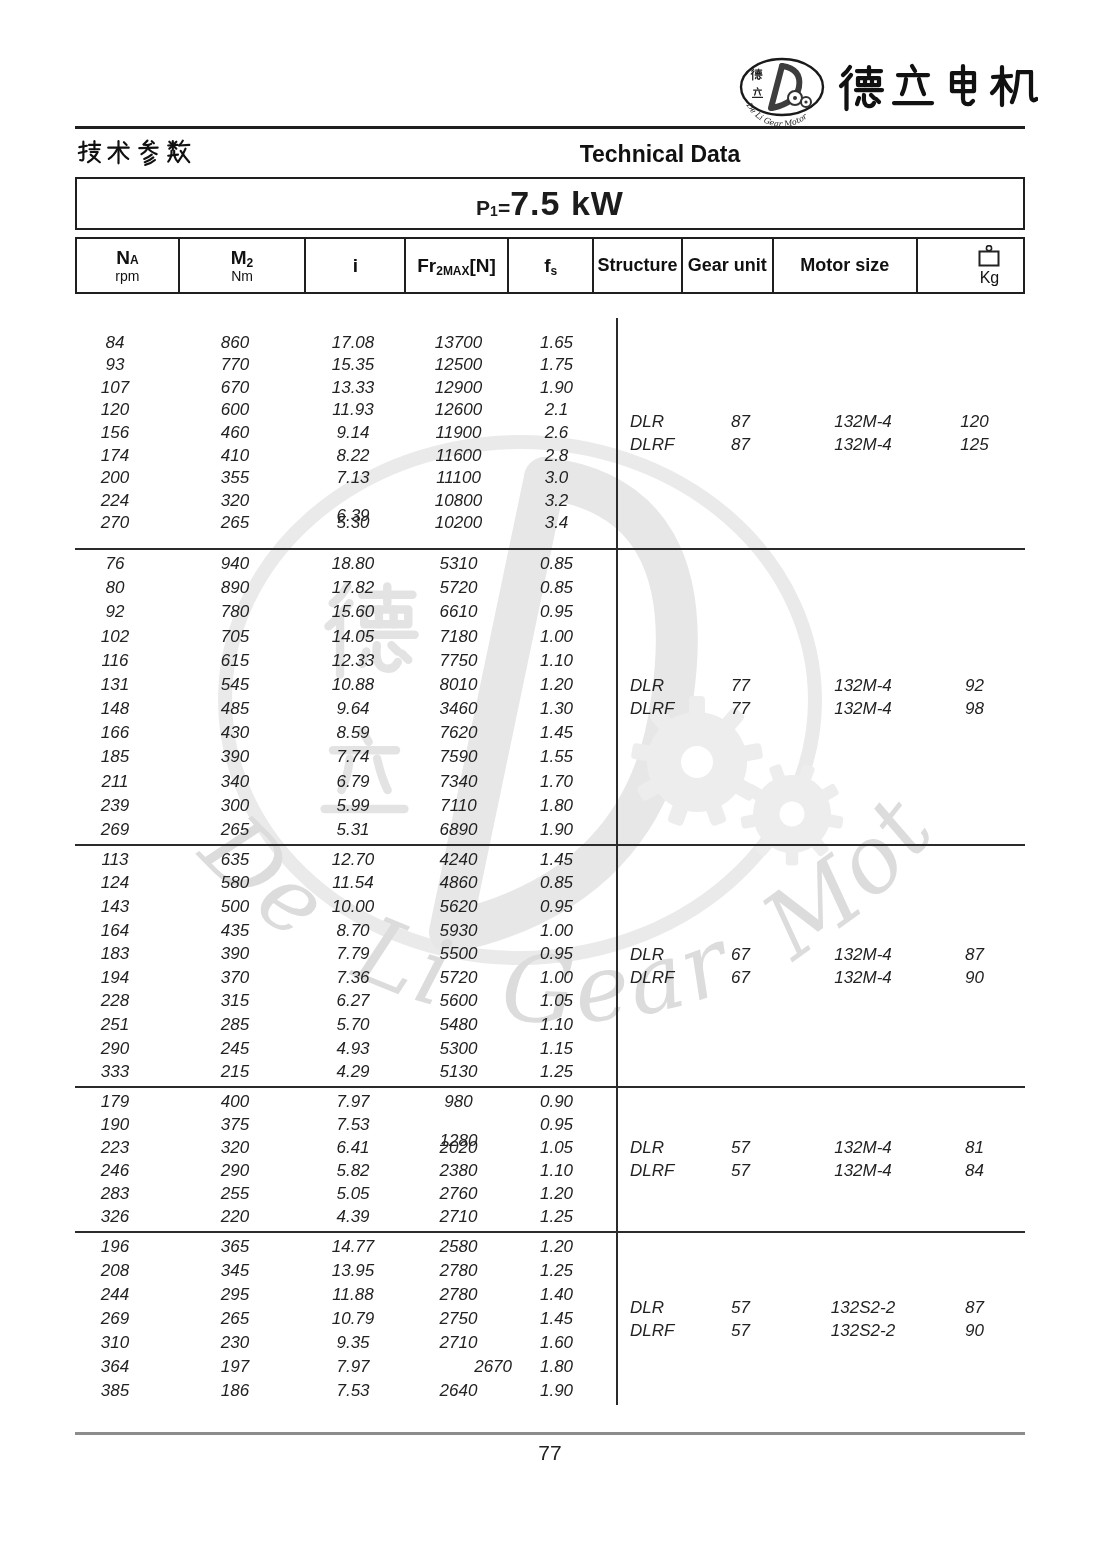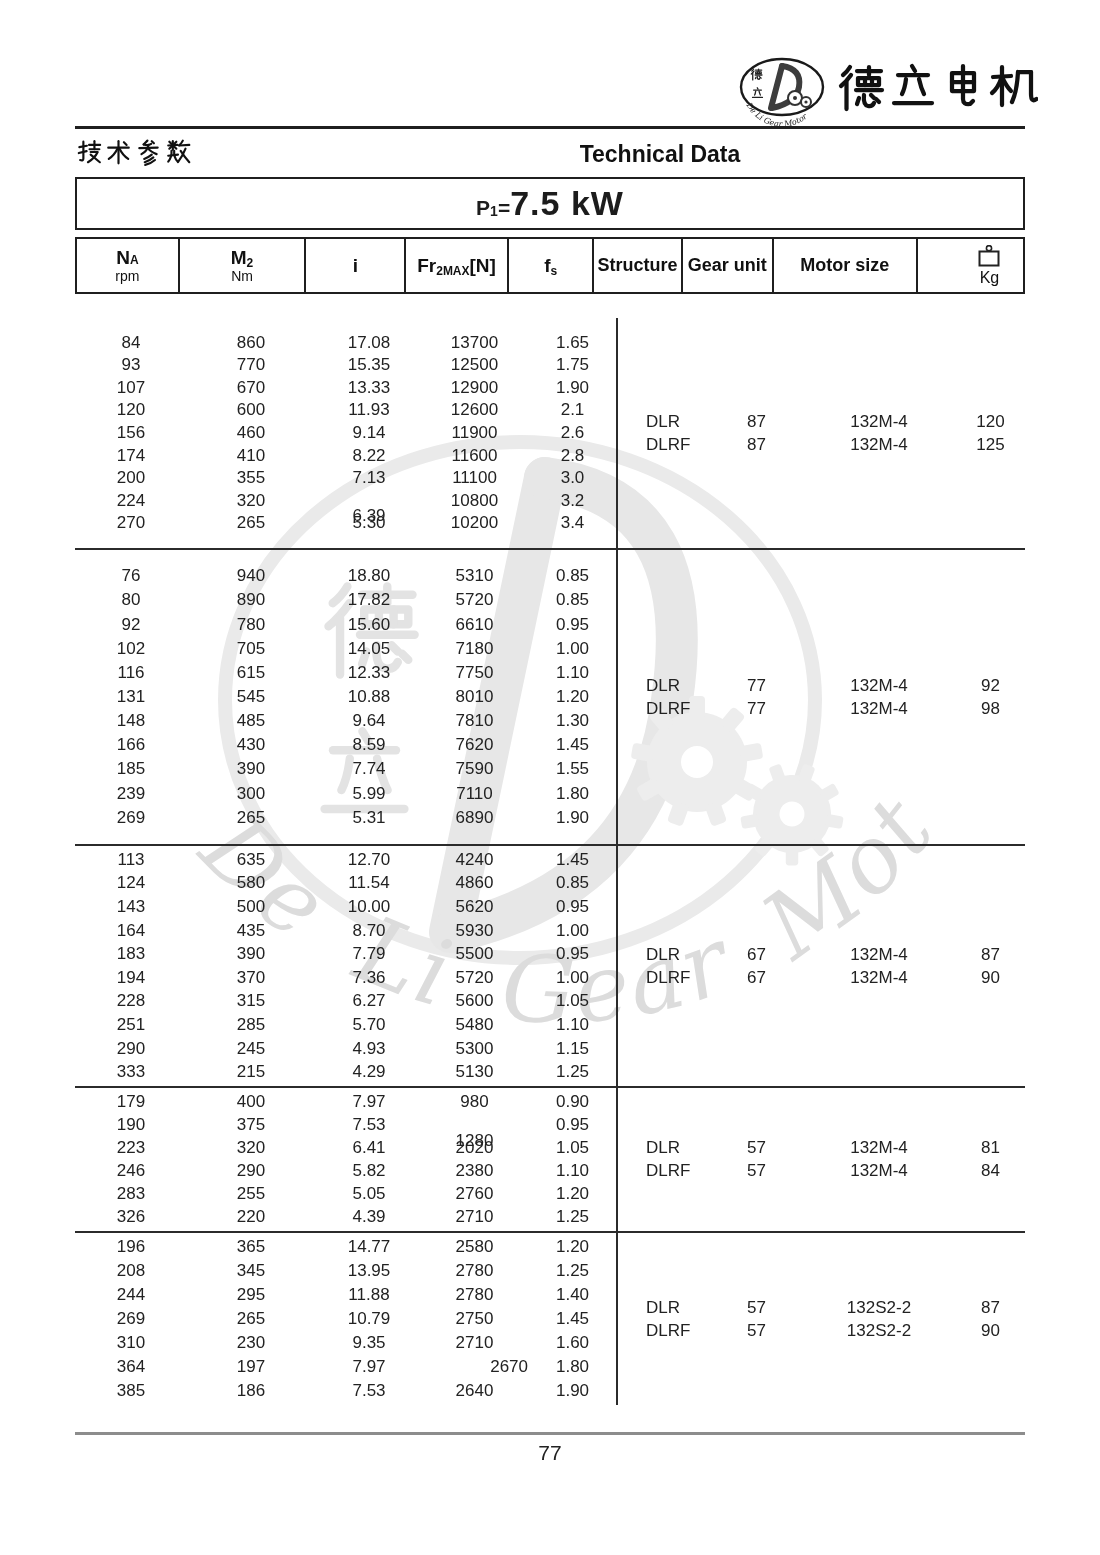--- a/index.html
+++ b/index.html
@@ -26,21 +26,21 @@
       align-items:center;justify-content:center;font-weight:bold;color:#111;line-height:1.05;}
   .th.last{border-right:none;margin-left:38px;}
   .h-main{font-size:19px;}
   .h-sub{font-size:12px;}
   .h-sub.lowered{position:relative;top:3px;}
   .h-unit{font-size:14px;font-weight:normal;margin-top:1px;}
   .h-word{font-size:18px;}
   .kg-label{font-size:16px;font-weight:normal;margin-top:1px;}
   
   #data-area{position:absolute;left:0;top:0;width:1100px;height:1555px;z-index:1;}
-  .t-section{position:absolute;left:77px;width:950px;}
+  .t-section{position:absolute;left:61px;width:950px;font-style:italic;}
   .rows{position:absolute;left:0;top:0;bottom:0;width:540px;display:flex;flex-direction:column;
         justify-content:center;}
   .drow{display:flex;align-items:center;}
   .dcell{text-align:center;font-size:17px;color:#222;}
   .annot{position:absolute;left:542px;top:50%;transform:translateY(-50%);}
   .arow{display:flex;height:23px;align-items:center;font-size:17px;color:#222;}
   .acell{text-align:center;}
   .acell.left{text-align:left;padding-left:27px;box-sizing:border-box;}
   .hline{position:absolute;left:75px;width:950px;height:2px;background:#2b2b2b;z-index:1;}
   .vline{position:absolute;left:616px;top:318px;width:2px;height:1087px;background:#2b2b2b;z-index:1;}
@@ -385,36 +385,43 @@
             <div class="dcell" style="width: 108px;">131</div>
             <div class="dcell" style="width: 132px;">545</div>
             <div class="dcell" style="width: 104px;">10.88</div>
             <div class="dcell" style="width: 107px;">8010</div>
             <div class="dcell" style="width: 89px;">1.20</div>
           </div>
           <div class="drow" style="height: 24.1667px;">
             <div class="dcell" style="width: 108px;">148</div>
             <div class="dcell" style="width: 132px;">485</div>
             <div class="dcell" style="width: 104px;">9.64</div>
-            <div class="dcell" style="width: 107px;">7810</div>
+            <div class="dcell" style="width: 107px;">3460</div>
             <div class="dcell" style="width: 89px;">1.30</div>
           </div>
           <div class="drow" style="height: 24.1667px;">
             <div class="dcell" style="width: 108px;">166</div>
             <div class="dcell" style="width: 132px;">430</div>
             <div class="dcell" style="width: 104px;">8.59</div>
             <div class="dcell" style="width: 107px;">7620</div>
             <div class="dcell" style="width: 89px;">1.45</div>
           </div>
           <div class="drow" style="height: 24.1667px;">
             <div class="dcell" style="width: 108px;">185</div>
             <div class="dcell" style="width: 132px;">390</div>
             <div class="dcell" style="width: 104px;">7.74</div>
             <div class="dcell" style="width: 107px;">7590</div>
             <div class="dcell" style="width: 89px;">1.55</div>
+          </div>
+          <div class="drow" style="height: 24.1667px;">
+            <div class="dcell" style="width: 108px;">211</div>
+            <div class="dcell" style="width: 132px;">340</div>
+            <div class="dcell" style="width: 104px;">6.79</div>
+            <div class="dcell" style="width: 107px;">7340</div>
+            <div class="dcell" style="width: 89px;">1.70</div>
           </div>
           <div class="drow" style="height: 24.1667px;">
             <div class="dcell" style="width: 108px;">239</div>
             <div class="dcell" style="width: 132px;">300</div>
             <div class="dcell" style="width: 104px;">5.99</div>
             <div class="dcell" style="width: 107px;">7110</div>
             <div class="dcell" style="width: 89px;">1.80</div>
           </div>
           <div class="drow" style="height: 24.1667px;">
             <div class="dcell" style="width: 108px;">269</div>

